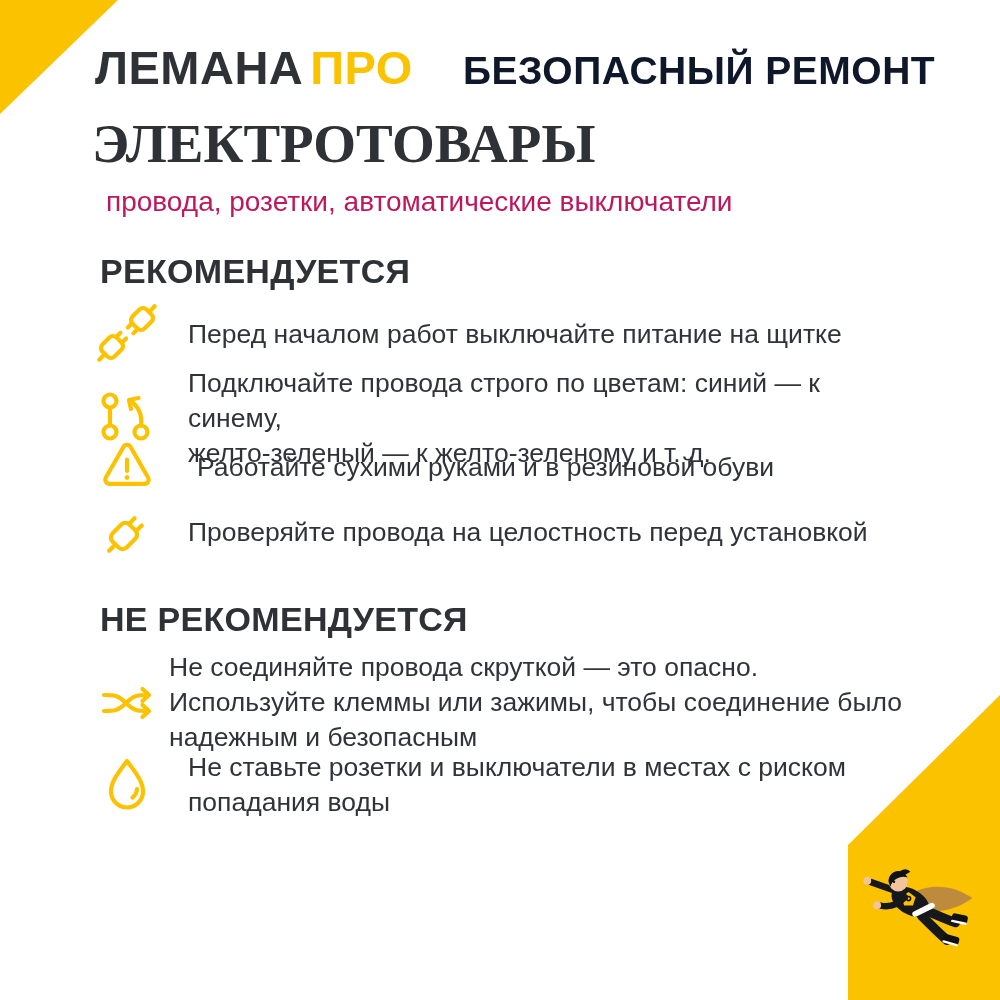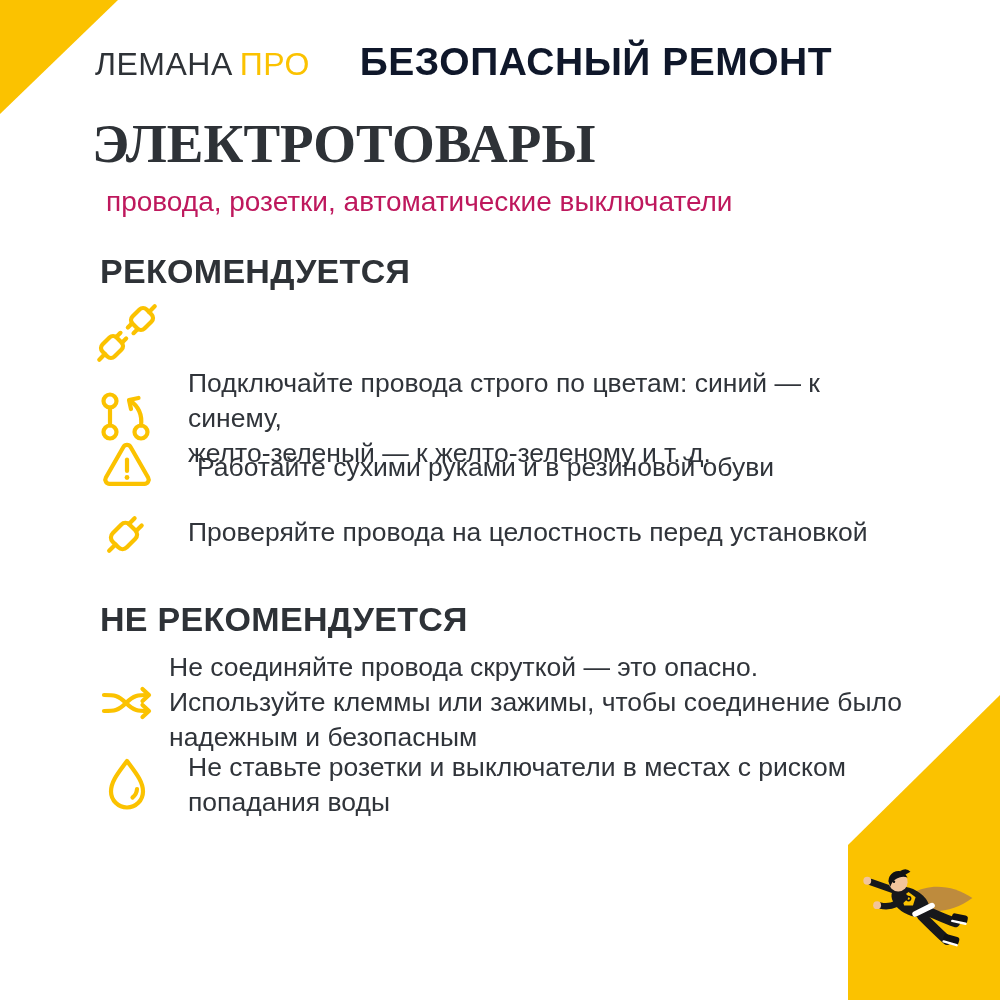--- a/index.html
+++ b/index.html
@@ -13,21 +13,21 @@
     background:#FBC200;clip-path:polygon(0 0,100% 0,0 100%);
   }
   .corner-br{
     position:absolute;left:848px;top:695px;width:152px;height:305px;
     background:#FBC200;clip-path:polygon(100% 0,0 49.2%,0 100%,100% 100%);
   }
   .mascot{position:absolute;left:8px;top:168px;width:122px;height:104px;}
   .header{
     position:absolute;left:95px;top:40px;display:flex;align-items:baseline;gap:50px;white-space:nowrap;
   }
-  .logo{font-size:32px;font-weight:400;letter-spacing:.5px;color:#2E3237;}
+  .logo{font-size:47px;font-weight:700;letter-spacing:.5px;color:#2E3237;}
   .logo .accent{color:#FBC200;margin-left:7px;}
   .program{margin:0;font-size:39px;font-weight:800;letter-spacing:.5px;color:#0f172a;}
   .title{
     position:absolute;left:92px;top:112px;margin:0;
     font-size:55px;font-weight:800;letter-spacing:0;color:#2E3237;line-height:1.18;font-family:Liberation Serif, serif;
   }
   .subtitle{
     position:absolute;left:94px;top:174px;margin:12px;
     font-size:28px;font-weight:400;color:#be185d;
   }
@@ -71,20 +71,21 @@
       <g transform="translate(17,45) rotate(-45)">
         <rect x="-10" y="-8.5" width="20" height="17" rx="5"></rect>
         <path d="M10 -4 h6 M10 4 h6 M-10 0 h-8"></path>
       </g>
       <g transform="translate(47,17) rotate(135)">
         <rect x="-10" y="-8.5" width="20" height="17" rx="5"></rect>
         <path d="M10 -4 h6 M10 4 h6 M-10 0 h-8"></path>
       </g>
     </svg>
   </div>
+  <div class="row-text">Перед началом работ выключайте питание на щитке</div>
 </div>
 
 <div class="row" id="row-2">
   <div class="icon-box">
     <svg class="yicon" width="62" height="62" viewBox="0 0 62 62">
       <circle cx="14" cy="13" r="6.5"></circle>
       <line x1="14" y1="19.5" x2="14" y2="37.5"></line>
       <circle cx="14" cy="44" r="6.5"></circle>
       <circle cx="45" cy="44" r="6.5"></circle>
       <path d="M45 37.5 C46.5 26 42 18 34 12.5"></path>

